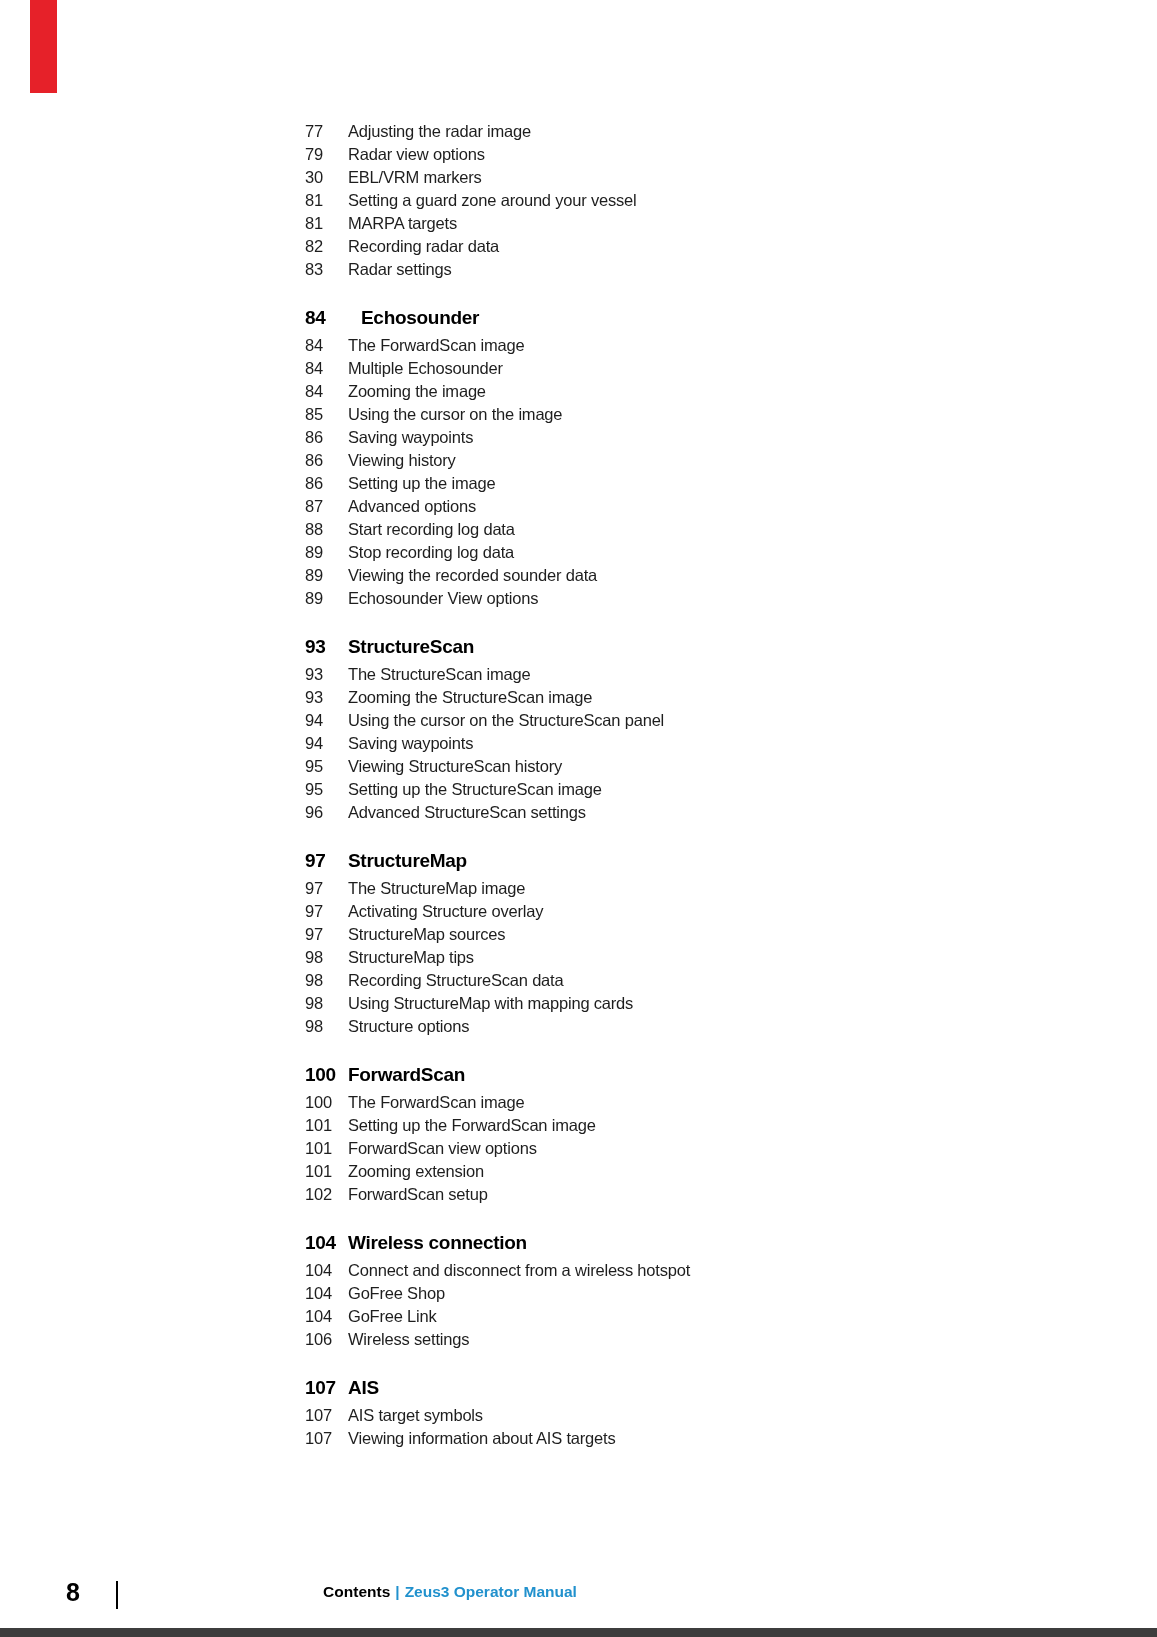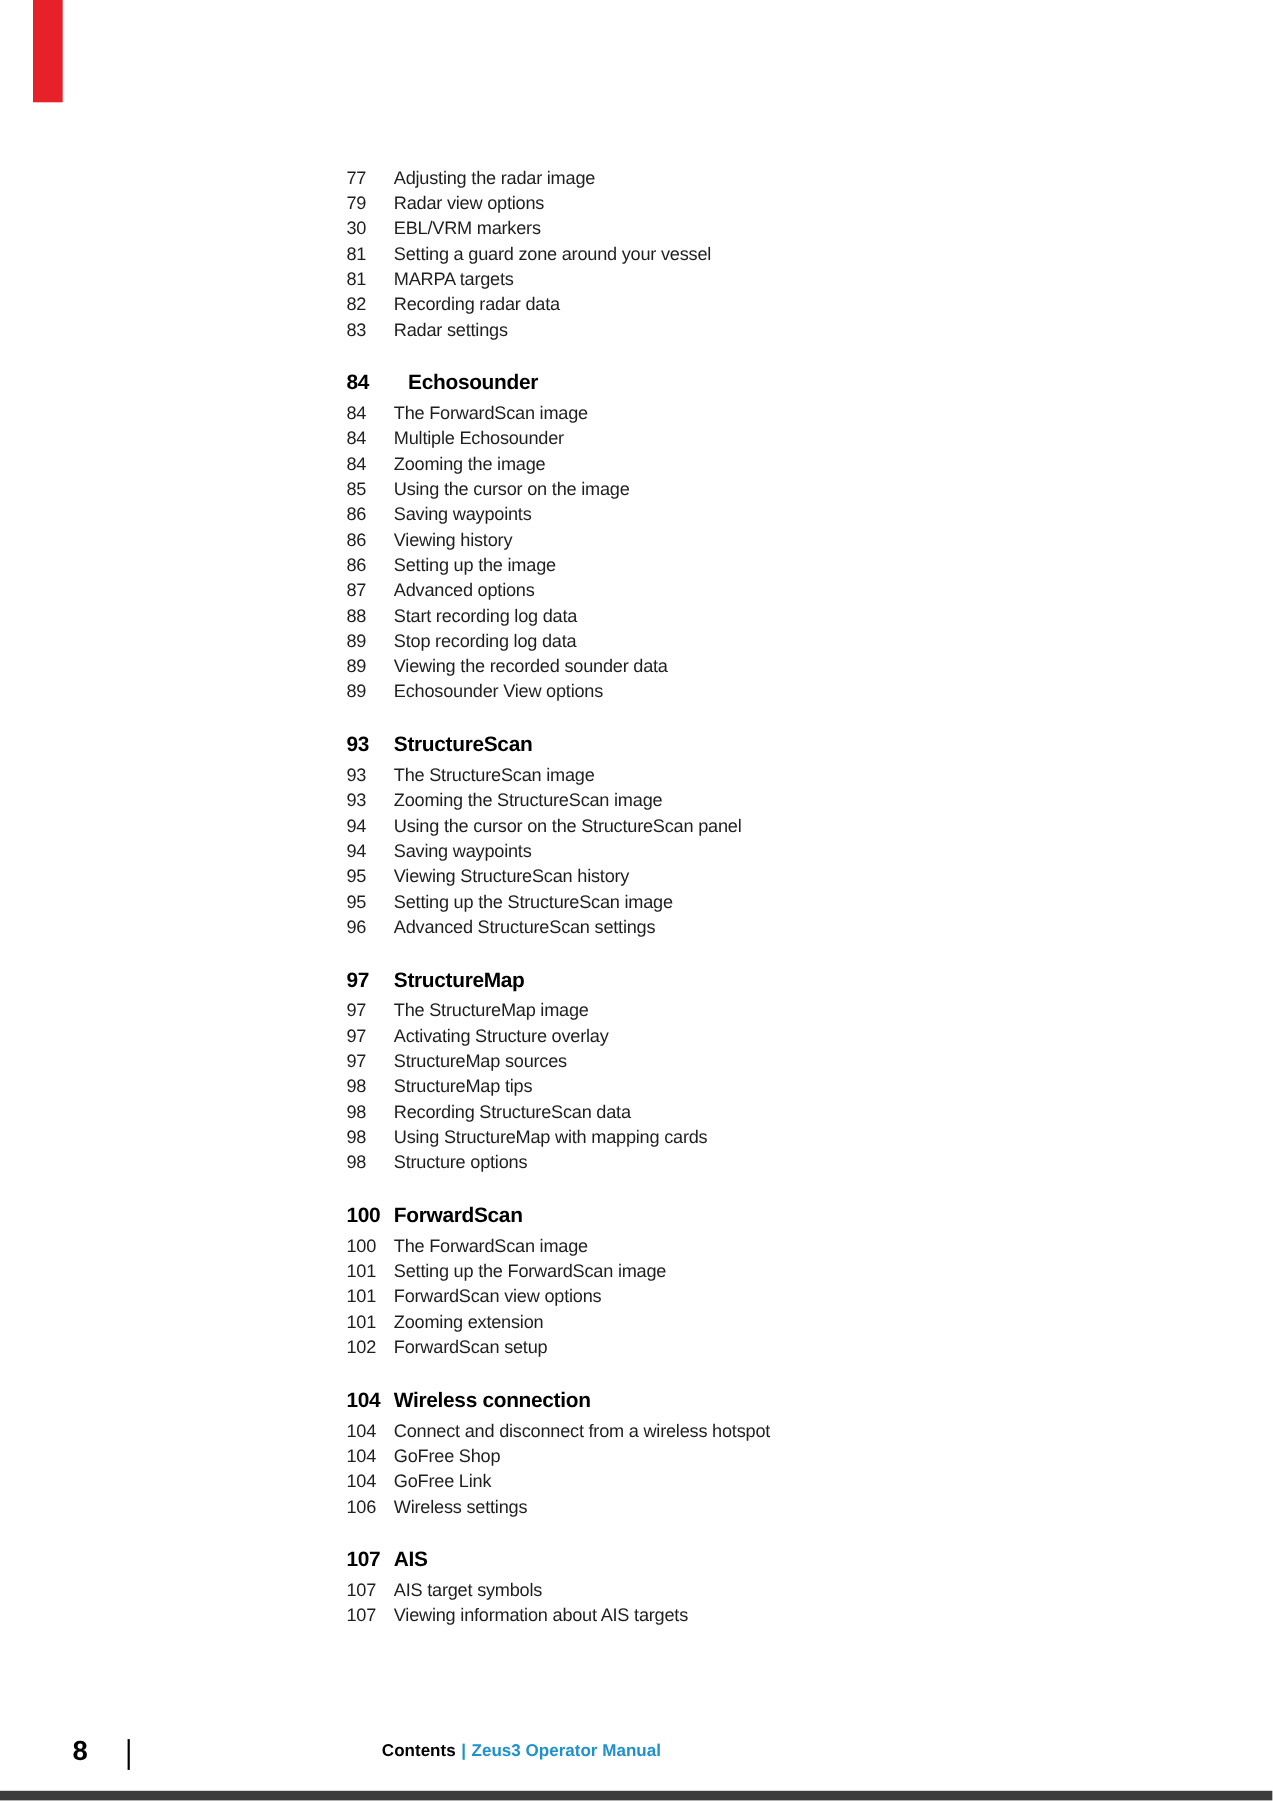--- a/index.html
+++ b/index.html
@@ -22,23 +22,22 @@
   .bottom-band {
     position: absolute;
     left: 0; right: 0; bottom: 0;
     height: 9px;
   }
 
   
   .toc {
     position: absolute;
     left: 305px;
-    top: 151px;
+    top: 120px;
     width: 640px;
-    margin-left: 10px;
   }
   .row {
     display: flex;
     align-items: baseline;
     line-height: 23px;
     font-size: 16.5px;
     letter-spacing: -0.2px;
     color: #1e1e1e;
     cursor: pointer;
   }
@@ -70,21 +69,21 @@
     color: #000;
   }
   .footer-divider {
     position: absolute;
     left: 116px; top: 1581px;
     width: 2px; height: 28px;
     background: #000;
   }
   .footer-center {
     position: absolute;
-    left: 474px; top: 1583px;
+    left: 450px; top: 1583px;
     transform: translateX(-50%);
     font-size: 15.5px;
     font-weight: bold;
     white-space: nowrap;
     color: #000;
   }
   .footer-center .sep { margin: 0 5px; }
 </style>
 </head>
 <body>

